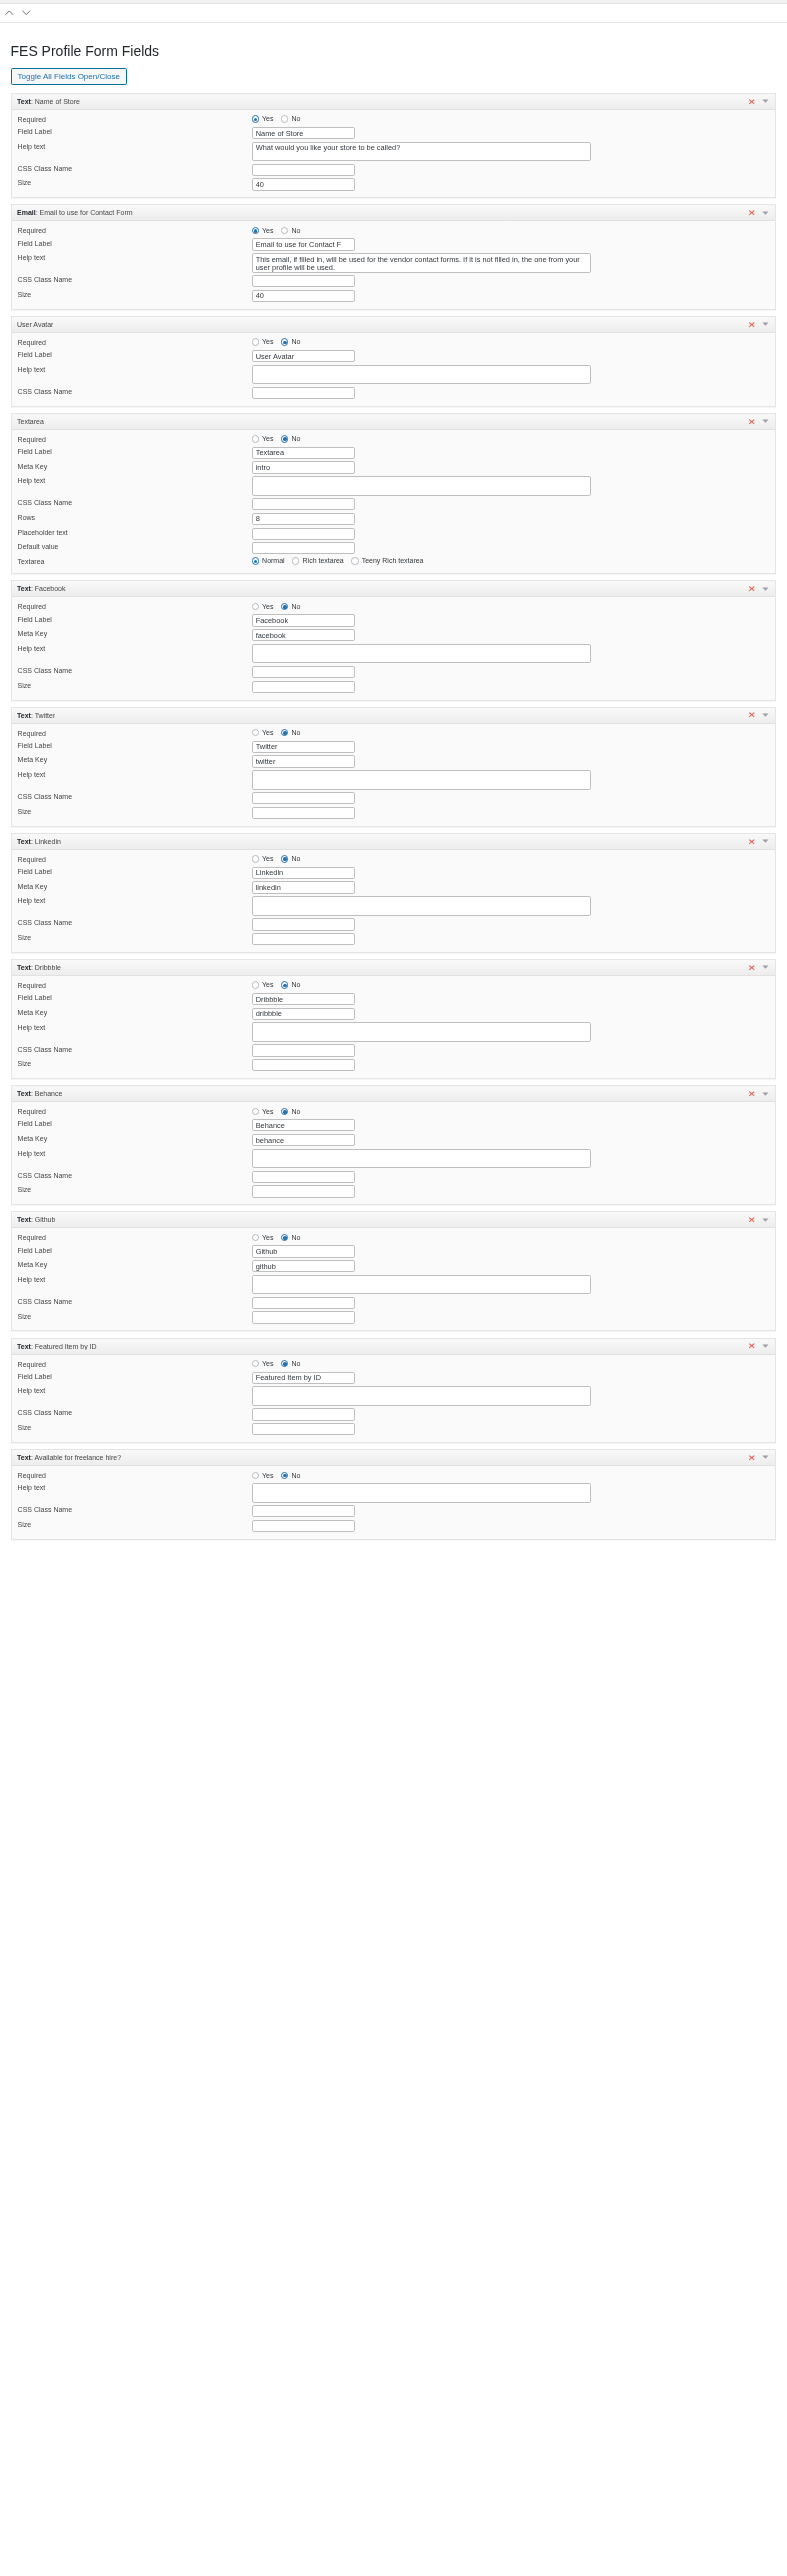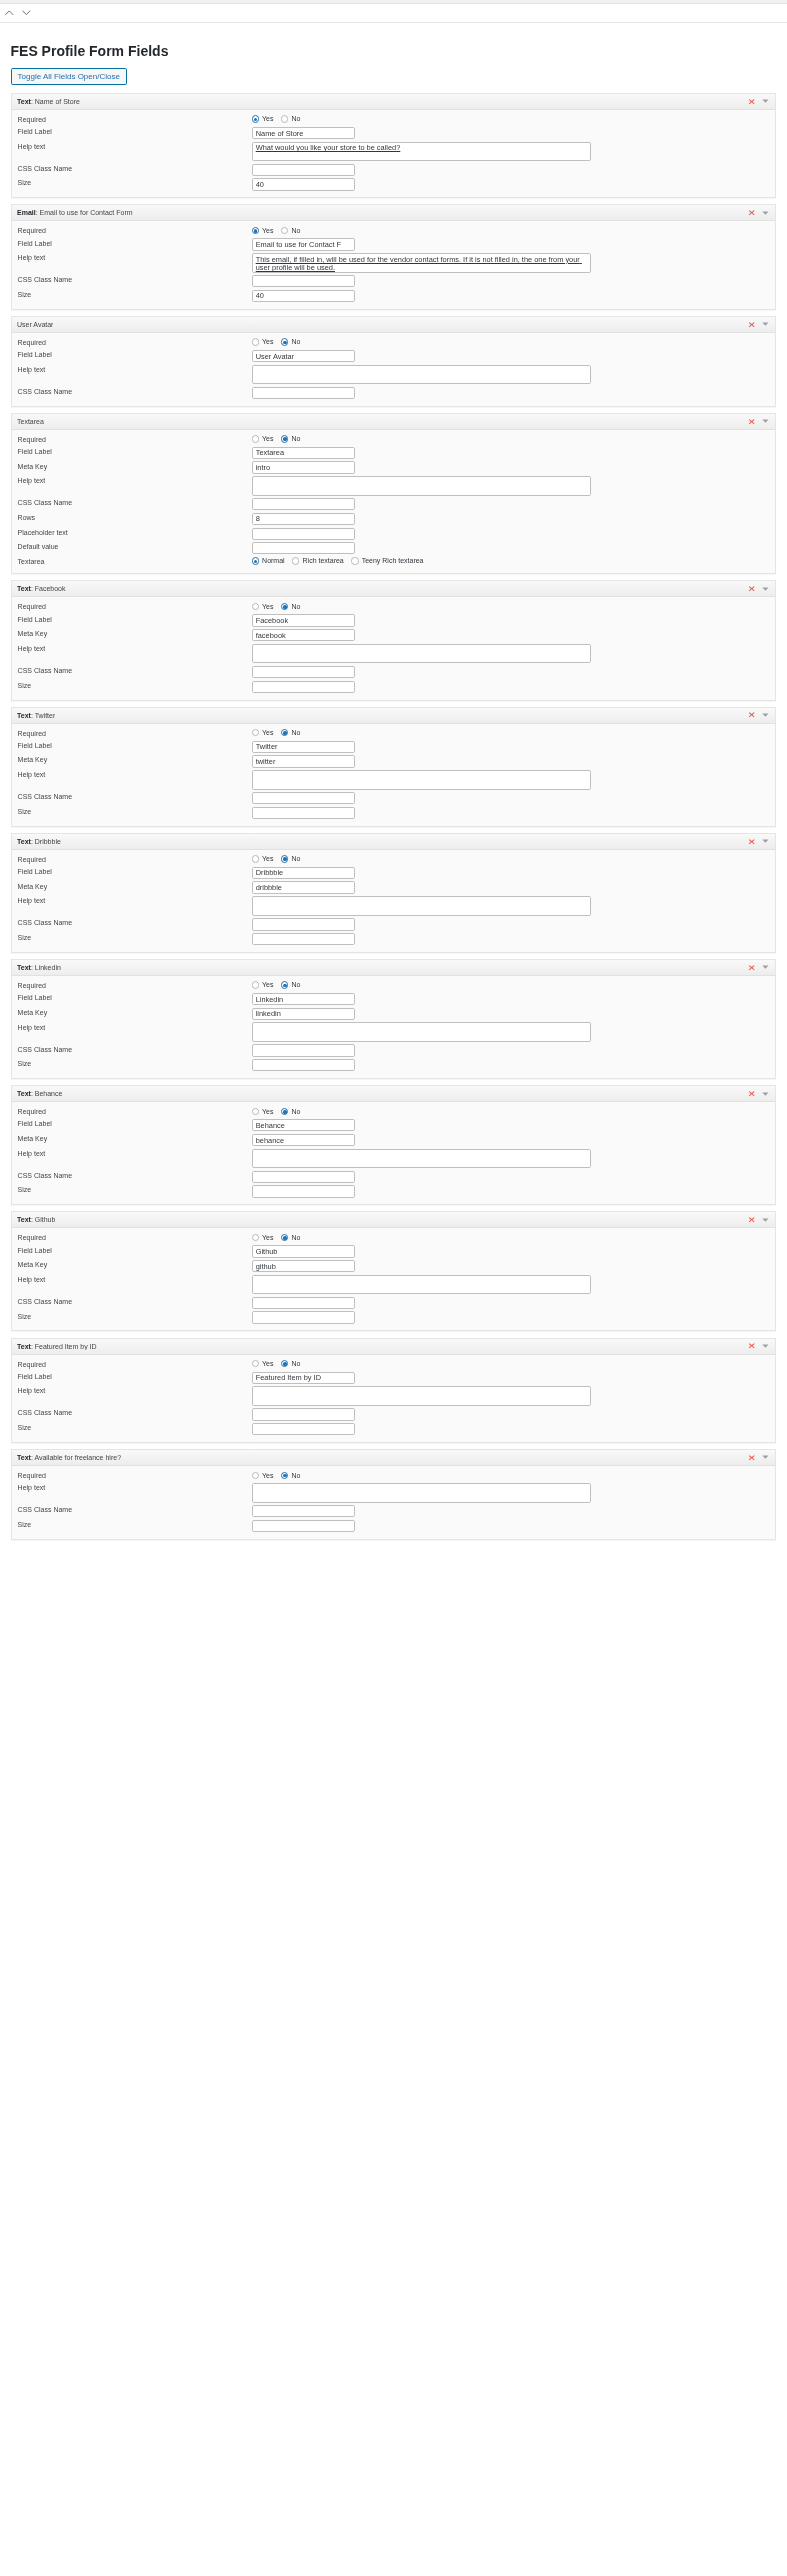--- a/index.html
+++ b/index.html
@@ -34,21 +34,21 @@
     cursor: pointer;
   }
   .chev svg { display:block; }
 
   
   #wrap {
     padding: 6.1px 12.3px 0 10.5px;
   }
   #page-title {
     font-size: 14px;
-    font-weight: 700;
+    font-weight: 400;
     line-height: 1.3;
     margin: 7.4px 0 6.1px 0;
     padding: 5.5px 0 2.5px 0;
     color: #23282d;
   }
   #toggle-all-btn {
     display: inline-block;
     font-size: 8px;
     line-height: 16px;
     height: 17px;
@@ -141,21 +141,20 @@
     border-radius: 1.8px;
     background: #fff;
     font-family: "Liberation Sans", sans-serif;
     font-size: 7.4px;
     color: #32373c;
     padding: 1.8px 3.1px;
     line-height: 8.6px;
     resize: none;
     outline: none;
     overflow: hidden;
-    text-decoration: underline;
   }
 
   
   .radio-grp { display: flex; align-items: center; padding-top: 0.6px; }
   .radio-item { display: flex; align-items: center; margin-right: 2.5px; cursor: pointer; }
   .rdo {
     width: 7.4px; height: 7.4px;
     border: 0.6px solid #b4b9be;
     border-radius: 50%;
     background: #fff;
@@ -582,20 +581,83 @@
           <div class="frow">
             <div class="flabel">Size</div>
             <div class="fctl">
               <input class="txt" type="text" value="" style="">
             </div>
           </div>
         </div>
       </div>
       <div class="field-panel">
         <div class="panel-header">
+          <span class="panel-title"><b>Text</b>: Linkedin</span>
+          <span class="spacer"></span>
+          <span class="icon-remove">
+            <svg width="7.4" height="7.4" viewBox="0 0 12 12">
+              <path d="M2.4 2.0 L6 5.0 L9.6 2.0 L10.6 3.2 L7.2 6 L10.6 8.8 L9.6 10 L6 7 L2.4 10 L1.4 8.8 L4.8 6 L1.4 3.2 Z" fill="#e8543f"></path>
+            </svg>
+          </span>
+          <span class="icon-toggle">
+            <svg width="6.8" height="4.3" viewBox="0 0 11 7">
+              <path d="M0.5 0.8 L10.5 0.8 L5.5 6.3 Z" fill="#9aa0a6"></path>
+            </svg>
+          </span>
+        </div>
+        <div class="panel-body">
+          <div class="frow">
+            <div class="flabel">Required</div>
+            <div class="fctl">
+              <div class="radio-grp">
+                <label class="radio-item">
+                  <span class="rdo"></span>
+                  <span class="rdo-label">Yes</span>
+                </label>
+                <label class="radio-item">
+                  <span class="rdo on"></span>
+                  <span class="rdo-label">No</span>
+                </label>
+              </div>
+            </div>
+          </div>
+          <div class="frow">
+            <div class="flabel">Field Label</div>
+            <div class="fctl">
+              <input class="txt" type="text" value="Linkedin" style="">
+            </div>
+          </div>
+          <div class="frow">
+            <div class="flabel">Meta Key</div>
+            <div class="fctl">
+              <input class="txt" type="text" value="linkedin" style="">
+            </div>
+          </div>
+          <div class="frow">
+            <div class="flabel">Help text</div>
+            <div class="fctl">
+              <textarea class="ta" style=""></textarea>
+            </div>
+          </div>
+          <div class="frow">
+            <div class="flabel">CSS Class Name</div>
+            <div class="fctl">
+              <input class="txt" type="text" value="" style="">
+            </div>
+          </div>
+          <div class="frow">
+            <div class="flabel">Size</div>
+            <div class="fctl">
+              <input class="txt" type="text" value="" style="">
+            </div>
+          </div>
+        </div>
+      </div>
+      <div class="field-panel">
+        <div class="panel-header">
           <span class="panel-title"><b>Text</b>: Dribbble</span>
           <span class="spacer"></span>
           <span class="icon-remove">
             <svg width="7.4" height="7.4" viewBox="0 0 12 12">
               <path d="M2.4 2.0 L6 5.0 L9.6 2.0 L10.6 3.2 L7.2 6 L10.6 8.8 L9.6 10 L6 7 L2.4 10 L1.4 8.8 L4.8 6 L1.4 3.2 Z" fill="#e8543f"></path>
             </svg>
           </span>
           <span class="icon-toggle">
             <svg width="6.8" height="4.3" viewBox="0 0 11 7">
               <path d="M0.5 0.8 L10.5 0.8 L5.5 6.3 Z" fill="#9aa0a6"></path>
@@ -621,83 +683,20 @@
           <div class="frow">
             <div class="flabel">Field Label</div>
             <div class="fctl">
               <input class="txt" type="text" value="Dribbble" style="">
             </div>
           </div>
           <div class="frow">
             <div class="flabel">Meta Key</div>
             <div class="fctl">
               <input class="txt" type="text" value="dribbble" style="">
-            </div>
-          </div>
-          <div class="frow">
-            <div class="flabel">Help text</div>
-            <div class="fctl">
-              <textarea class="ta" style=""></textarea>
-            </div>
-          </div>
-          <div class="frow">
-            <div class="flabel">CSS Class Name</div>
-            <div class="fctl">
-              <input class="txt" type="text" value="" style="">
-            </div>
-          </div>
-          <div class="frow">
-            <div class="flabel">Size</div>
-            <div class="fctl">
-              <input class="txt" type="text" value="" style="">
-            </div>
-          </div>
-        </div>
-      </div>
-      <div class="field-panel">
-        <div class="panel-header">
-          <span class="panel-title"><b>Text</b>: Linkedin</span>
-          <span class="spacer"></span>
-          <span class="icon-remove">
-            <svg width="7.4" height="7.4" viewBox="0 0 12 12">
-              <path d="M2.4 2.0 L6 5.0 L9.6 2.0 L10.6 3.2 L7.2 6 L10.6 8.8 L9.6 10 L6 7 L2.4 10 L1.4 8.8 L4.8 6 L1.4 3.2 Z" fill="#e8543f"></path>
-            </svg>
-          </span>
-          <span class="icon-toggle">
-            <svg width="6.8" height="4.3" viewBox="0 0 11 7">
-              <path d="M0.5 0.8 L10.5 0.8 L5.5 6.3 Z" fill="#9aa0a6"></path>
-            </svg>
-          </span>
-        </div>
-        <div class="panel-body">
-          <div class="frow">
-            <div class="flabel">Required</div>
-            <div class="fctl">
-              <div class="radio-grp">
-                <label class="radio-item">
-                  <span class="rdo"></span>
-                  <span class="rdo-label">Yes</span>
-                </label>
-                <label class="radio-item">
-                  <span class="rdo on"></span>
-                  <span class="rdo-label">No</span>
-                </label>
-              </div>
-            </div>
-          </div>
-          <div class="frow">
-            <div class="flabel">Field Label</div>
-            <div class="fctl">
-              <input class="txt" type="text" value="Linkedin" style="">
-            </div>
-          </div>
-          <div class="frow">
-            <div class="flabel">Meta Key</div>
-            <div class="fctl">
-              <input class="txt" type="text" value="linkedin" style="">
             </div>
           </div>
           <div class="frow">
             <div class="flabel">Help text</div>
             <div class="fctl">
               <textarea class="ta" style=""></textarea>
             </div>
           </div>
           <div class="frow">
             <div class="flabel">CSS Class Name</div>

